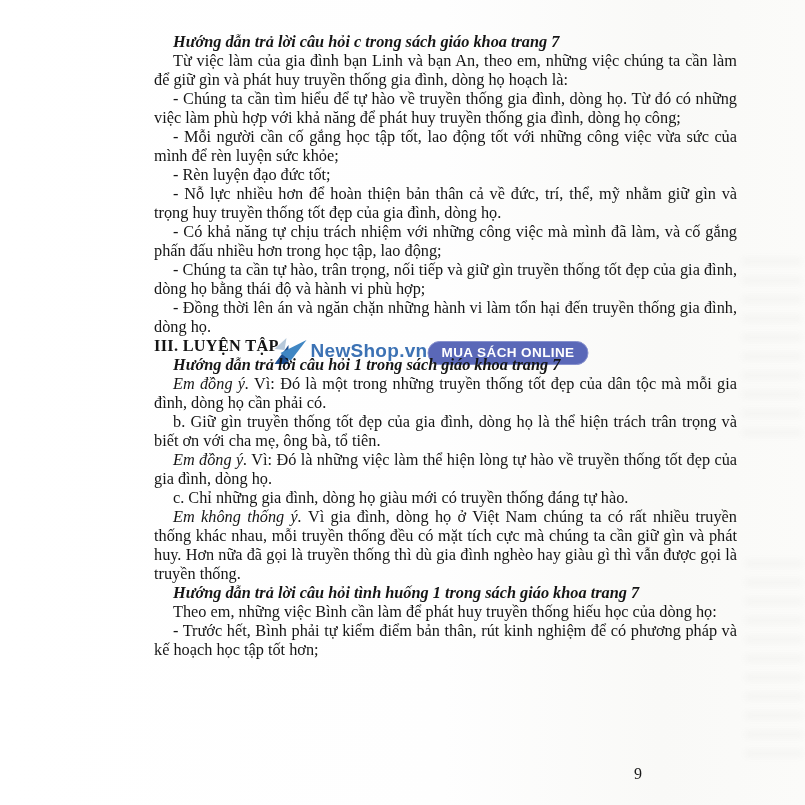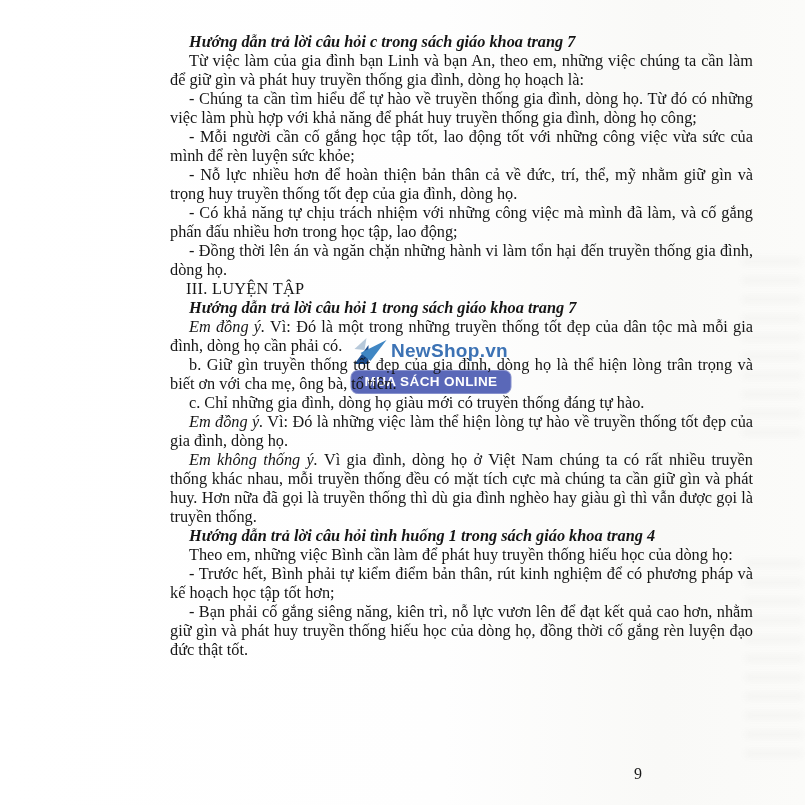--- a/index.html
+++ b/index.html
@@ -21,56 +21,56 @@
     pointer-events:none;
     filter:blur(3px);
     opacity:0.05;
     background:repeating-linear-gradient(180deg,#8a8a84 0 7px,transparent 7px 19px);
   }
   .artifact-1{left:742px;top:258px;width:60px;height:180px;}
   .artifact-2{left:745px;top:560px;width:58px;height:200px;}
 
   .content{
     position:absolute;
-    left:170px;top:32px;width:583px;
+    left:154px;top:32px;width:583px;
     font-size:16.3px;line-height:19px;
     color:#151515;
     text-align:justify;
     z-index:2;
   }
   .content p{margin:0;text-indent:19px;}
   .content p.heading{font-weight:bold;font-style:italic;}
-  .content p.section-head{font-weight:normal;text-indent:0;letter-spacing:0.3px;margin-left:16px;}
+  .content p.section-head{font-weight:bold;text-indent:0;letter-spacing:0.3px;}
   .lead{font-style:italic;margin-top:26px;}
 
   .watermark{
     position:absolute;
     left:431px;top:336px;
     transform:translateX(-50%);
     z-index:1;
-    display:flex;flex-direction:column;align-items:center;
+    display:flex;flex-direction:row;align-items:center;
   }
   .brand-row{display:flex;align-items:center;gap:3px;height:30px;}
   .brand-logo{width:34px;height:28px;flex:0 0 auto;}
   .brand-text{
     font-family:"Liberation Sans", sans-serif;
     font-weight:bold;font-size:19px;
     color:#3c72b4;letter-spacing:0.3px;
     white-space:nowrap;
   }
   .badge{
     margin-top:4px;
     background:#5a68b8;
     border:1px solid #8791cd;
     color:#ffffff;
     font-family:"Liberation Sans", sans-serif;
     font-weight:bold;font-size:13.5px;
     line-height:17px;
     padding:2px 13px 3px 13px;
-    border-radius:7px;
+    border-radius:12px;
     letter-spacing:0.4px;
     white-space:nowrap;
   }
   .page-number{
     position:absolute;
     left:634px;top:765px;
     font-size:16px;color:#1a1a1a;
     z-index:2;
   }
 </style>
@@ -92,31 +92,32 @@
       <span class="brand-text">NewShop.vn</span>
     </div>
     <div class="badge">MUA SÁCH ONLINE</div>
   </div>
 
   <div class="content">
       <p class="heading">Hướng dẫn trả lời câu hỏi c trong sách giáo khoa trang 7</p>
       <p>Từ việc làm của gia đình bạn Linh và bạn An, theo em, những việc chúng ta cần làm để giữ gìn và phát huy truyền thống gia đình, dòng họ hoạch là:</p>
       <p>- Chúng ta cần tìm hiểu để tự hào về truyền thống gia đình, dòng họ. Từ đó có những việc làm phù hợp với khả năng để phát huy truyền thống gia đình, dòng họ công;</p>
       <p>- Mỗi người cần cố gắng học tập tốt, lao động tốt với những công việc vừa sức của mình để rèn luyện sức khỏe;</p>
+      <p>- Rèn luyện đạo đức tốt;</p>
       <p>- Nỗ lực nhiều hơn để hoàn thiện bản thân cả về đức, trí, thể, mỹ nhằm giữ gìn và trọng huy truyền thống tốt đẹp của gia đình, dòng họ.</p>
       <p>- Có khả năng tự chịu trách nhiệm với những công việc mà mình đã làm, và cố gắng phấn đấu nhiều hơn trong học tập, lao động;</p>
+      <p>- Chúng ta cần tự hào, trân trọng, nối tiếp và giữ gìn truyền thống tốt đẹp của gia đình, dòng họ bằng thái độ và hành vi phù hợp;</p>
       <p>- Đồng thời lên án và ngăn chặn những hành vi làm tổn hại đến truyền thống gia đình, dòng họ.</p>
       <p class="section-head">III. LUYỆN TẬP</p>
       <p class="heading">Hướng dẫn trả lời câu hỏi 1 trong sách giáo khoa trang 7</p>
       <p><span class="lead">Em đồng ý.</span><span> Vì: Đó là một trong những truyền thống tốt đẹp của dân tộc mà mỗi gia đình, dòng họ cần phải có.</span></p>
-      <p>b. Giữ gìn truyền thống tốt đẹp của gia đình, dòng họ là thể hiện lòng trân trọng và biết ơn với cha mẹ, ông bà, tổ tiên.</p>
+      <p>b. Giữ gìn truyền thống tốt đẹp của gia đình, dòng họ là thể hiện trách trân trọng và biết ơn với cha mẹ, ông bà, tổ tiên.</p>
+      <p><span class="lead">Em đồng ý.</span><span> Vì: Đó là những việc làm thể hiện lòng tự hào về truyền thống tốt đẹp của gia đình, dòng họ.</span></p>
       <p>c. Chỉ những gia đình, dòng họ giàu mới có truyền thống đáng tự hào.</p>
-      <p><span class="lead">Em đồng ý.</span><span> Vì: Đó là những việc làm thể hiện lòng tự hào về truyền thống tốt đẹp của gia đình, dòng họ.</span></p>
       <p><span class="lead">Em không thống ý.</span><span> Vì gia đình, dòng họ ở Việt Nam chúng ta có rất nhiều truyền thống khác nhau, mỗi truyền thống đều có mặt tích cực mà chúng ta cần giữ gìn và phát huy. Hơn nữa đã gọi là truyền thống thì dù gia đình nghèo hay giàu gì thì vẫn được gọi là truyền thống.</span></p>
-      <p class="heading">Hướng dẫn trả lời câu hỏi tình huống 1 trong sách giáo khoa trang 4</p>
+      <p class="heading">Hướng dẫn trả lời câu hỏi tình huống 1 trong sách giáo khoa trang 7</p>
       <p>Theo em, những việc Bình cần làm để phát huy truyền thống hiếu học của dòng họ:</p>
       <p>- Trước hết, Bình phải tự kiểm điểm bản thân, rút kinh nghiệm để có phương pháp và kế hoạch học tập tốt hơn;</p>
-      <p>- Bạn phải cố gắng siêng năng, kiên trì, nỗ lực vươn lên để đạt kết quả cao hơn, nhằm giữ gìn và phát huy truyền thống hiếu học của dòng họ, đồng thời cố gắng rèn luyện đạo đức thật tốt.</p>
     </div>
 
   <div class="page-number">9</div>
 
 </div>
 
 </body></html>

